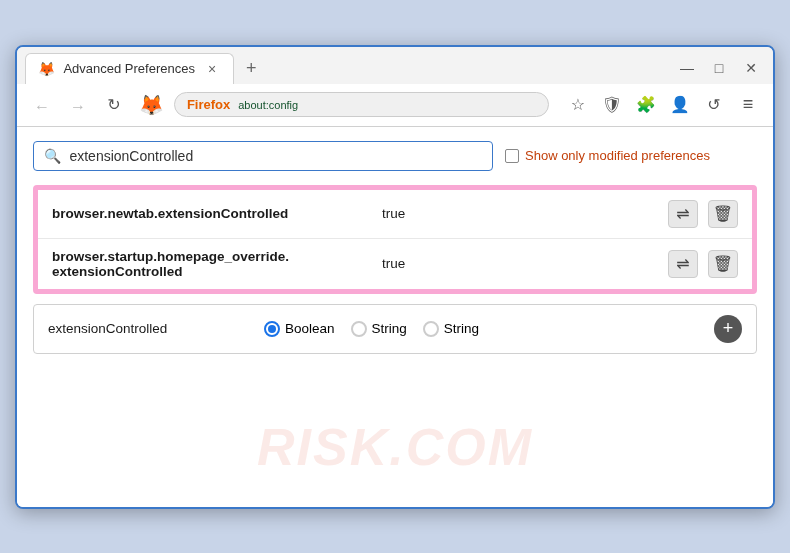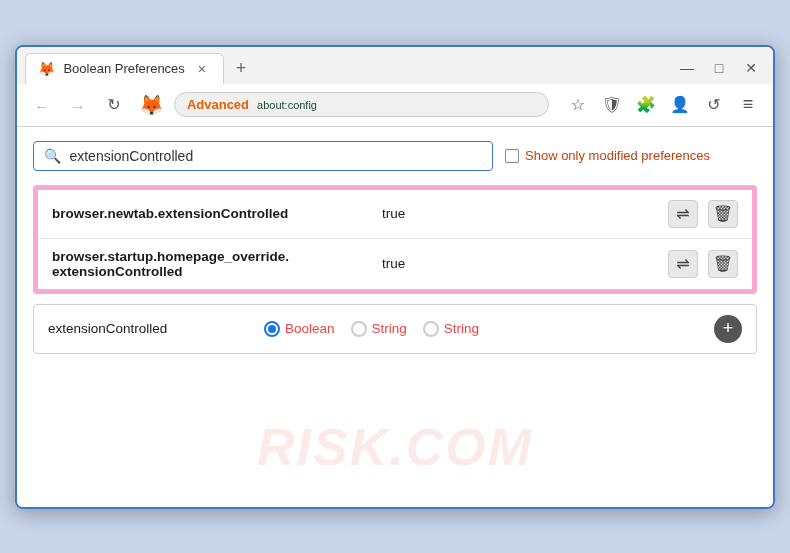--- a/index.html
+++ b/index.html
@@ -274,21 +274,21 @@
       display: flex;
       align-items: center;
       gap: 16px;
       flex: 1;
     }
     .radio-option {
       display: flex;
       align-items: center;
       gap: 5px;
       font-size: 13.5px;
-      color: #ef4444;
+      color: #000000;
       cursor: pointer;
     }
     .radio-circle {
       width: 16px;
       height: 16px;
       border-radius: 50%;
       border: 2px solid #ccc;
       display: flex;
       align-items: center;
       justify-content: center;
@@ -321,40 +321,40 @@
   </style>
 </head>
 <body>
 
 <div class="browser-window">
 
   <div class="title-bar">
     <div class="tab">
 
       <span style="font-size:14px;">🦊</span>
-      <span>Boolean Preferences</span>
+      <span>Advanced Preferences</span>
       <span class="tab-close">×</span>
     </div>
     <button class="new-tab-btn">+</button>
     <div class="window-controls">
       <button class="win-btn">—</button>
       <button class="win-btn">□</button>
       <button class="win-btn close-btn">✕</button>
     </div>
   </div>
 
   <div class="nav-bar">
     <button class="nav-btn disabled">←</button>
     <button class="nav-btn disabled">→</button>
     <button class="nav-btn">↻</button>
 
     <span style="font-size:20px; margin: 0 4px;">🦊</span>
 
     <div class="address-bar-wrap">
-      <span style="font-size:13px; color:#e66000; font-weight:600;">Advanced</span>
+      <span style="font-size:13px; color:#e66000; font-weight:600;">Firefox</span>
       <span class="address-url">about:config</span>
     </div>
 
     <div class="nav-icons">
       <button class="nav-icon-btn">☆</button>
       <button class="nav-icon-btn">🛡</button>
       <button class="nav-icon-btn">🧩</button>
       <button class="nav-icon-btn">👤</button>
       <button class="nav-icon-btn">↺</button>
       <button class="nav-icon-btn" style="font-size:18px; font-weight:bold;">≡</button>

